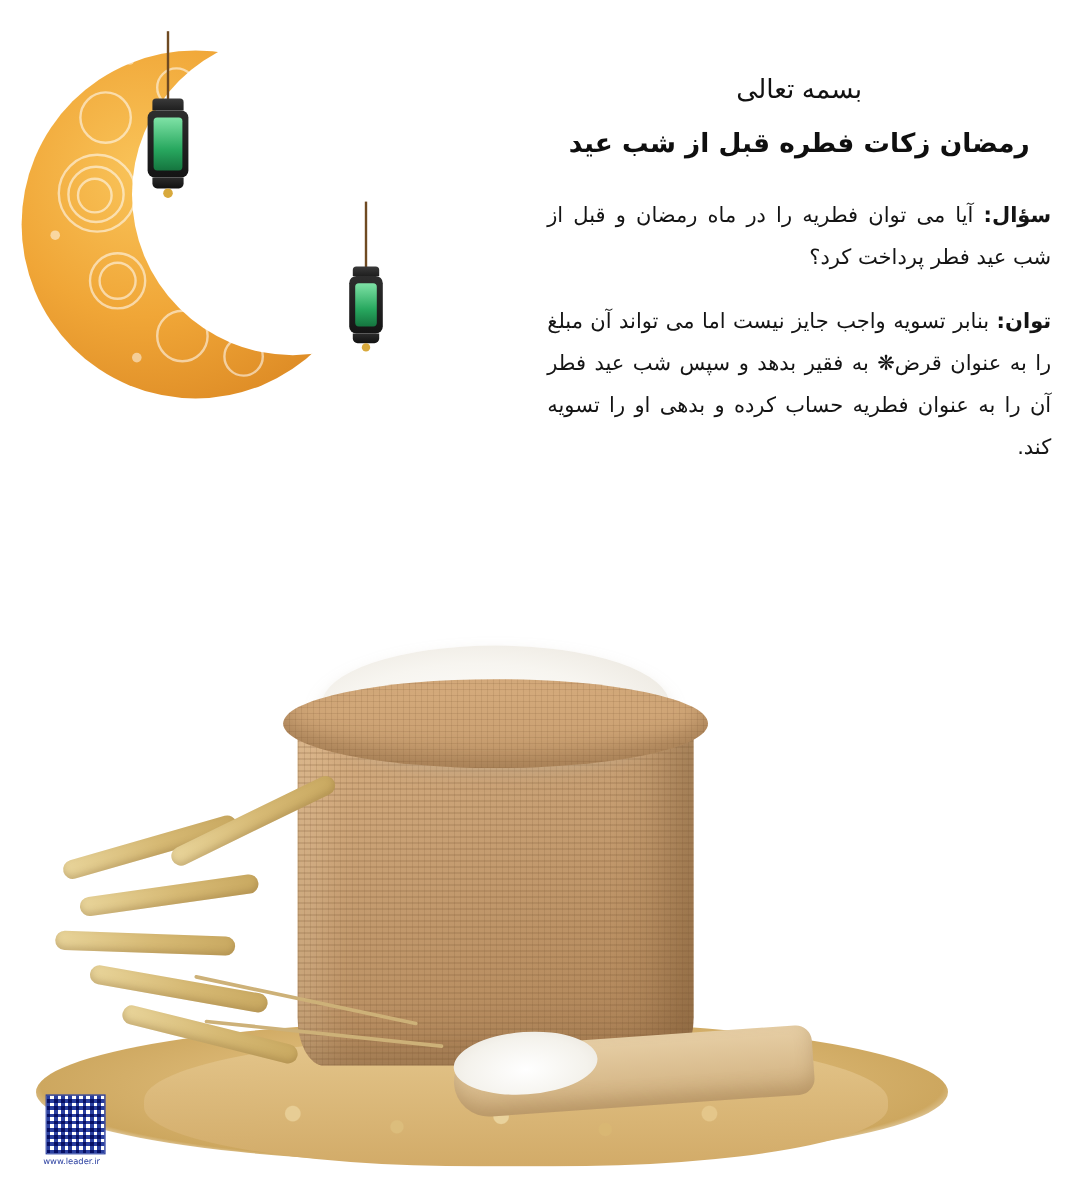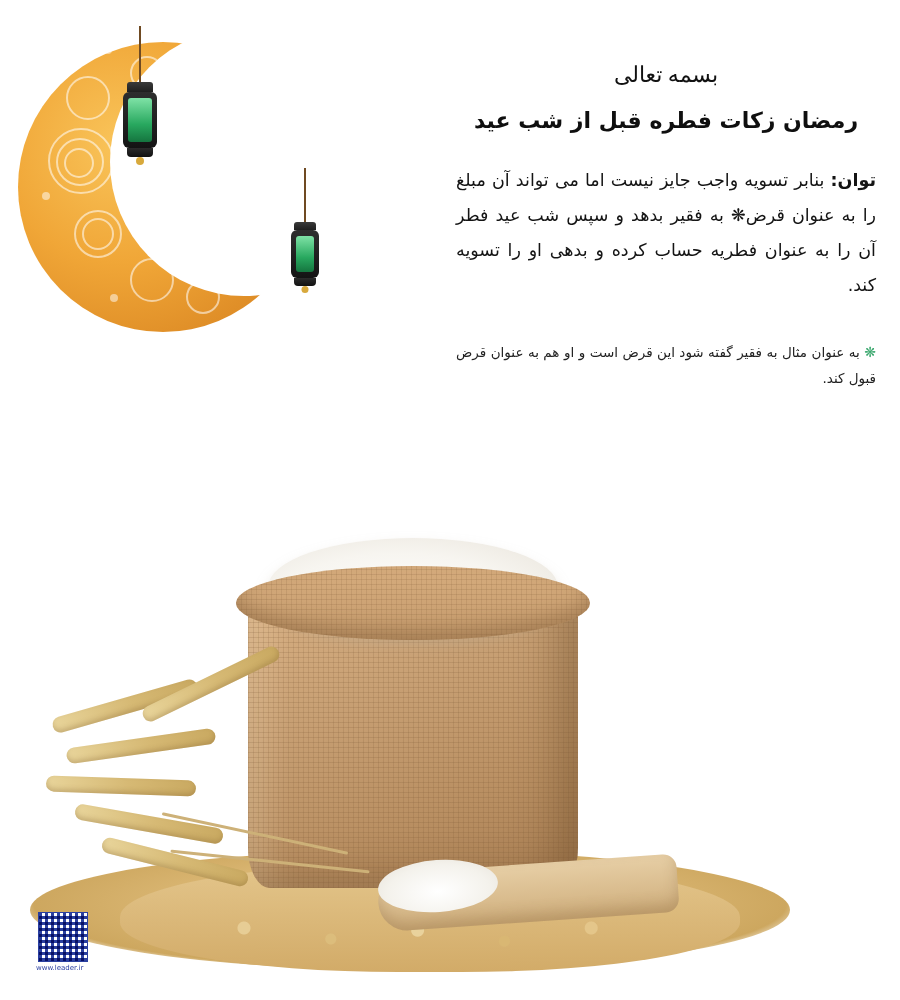--- a/index.html
+++ b/index.html
@@ -115,21 +115,21 @@
 
   
   .content {
     position: absolute;
     right: 24px;
     top: 62px;
     width: 420px;
     text-align: right;
   }
   .bismillah {
-    font-family: Liberation Serif, serif;
+    font-family: Liberation Sans, sans-serif;
     font-size: 22px;
     color: #111;
     text-align: center;
     margin-bottom: 16px;
     letter-spacing: 1px;
   }
   .doc-title {
     font-size: 22px;
     font-weight: bold;
     color: #0f0f0f;
@@ -409,30 +409,30 @@
     <div class="lan-knob" style="top:118px; width:7px; height:7px;"></div>
   </div>
 </div>
 
 <div class="content">
 
   <div class="bismillah">بسمه تعالی</div>
 
   <h1 class="doc-title">رمضان زکات فطره قبل از شب عید</h1>
 
+  <p class="qa">
+    <span class="lead">سؤال:</span>
+    <span>آیا می توان فطریه را در ماه رمضان و قبل از شب عید فطر پرداخت کرد؟</span>
+  </p>
 
   <p class="qa">
     <span class="lead">توان:</span>
     <span>بنابر تسویه واجب جایز نیست اما می تواند آن مبلغ را به عنوان قرض❋ به فقیر بدهد و سپس شب عید فطر آن را به عنوان فطریه حساب کرده و بدهی او را تسویه کند.</span>
   </p>
 
-  <p class="footnote">
-    <span class="asterisk">❋</span>
-    <span>به عنوان مثال به فقیر گفته شود این قرض است و او هم به عنوان قرض قبول کند.</span>
-  </p>
 </div>
 
 <div class="logos">
   <div class="logo-text-block">
     <div class="logo-line1">دفتر مقام معظم رهبری</div>
     <div class="logo-handle">@leader_ahkam</div>
   </div>
   <div class="seal">
     <span>پایگاه اطلاع رسانی دفتر حفظ و نشر آثار</span>
     <span class="seal-caption">LEADER.IR</span>

